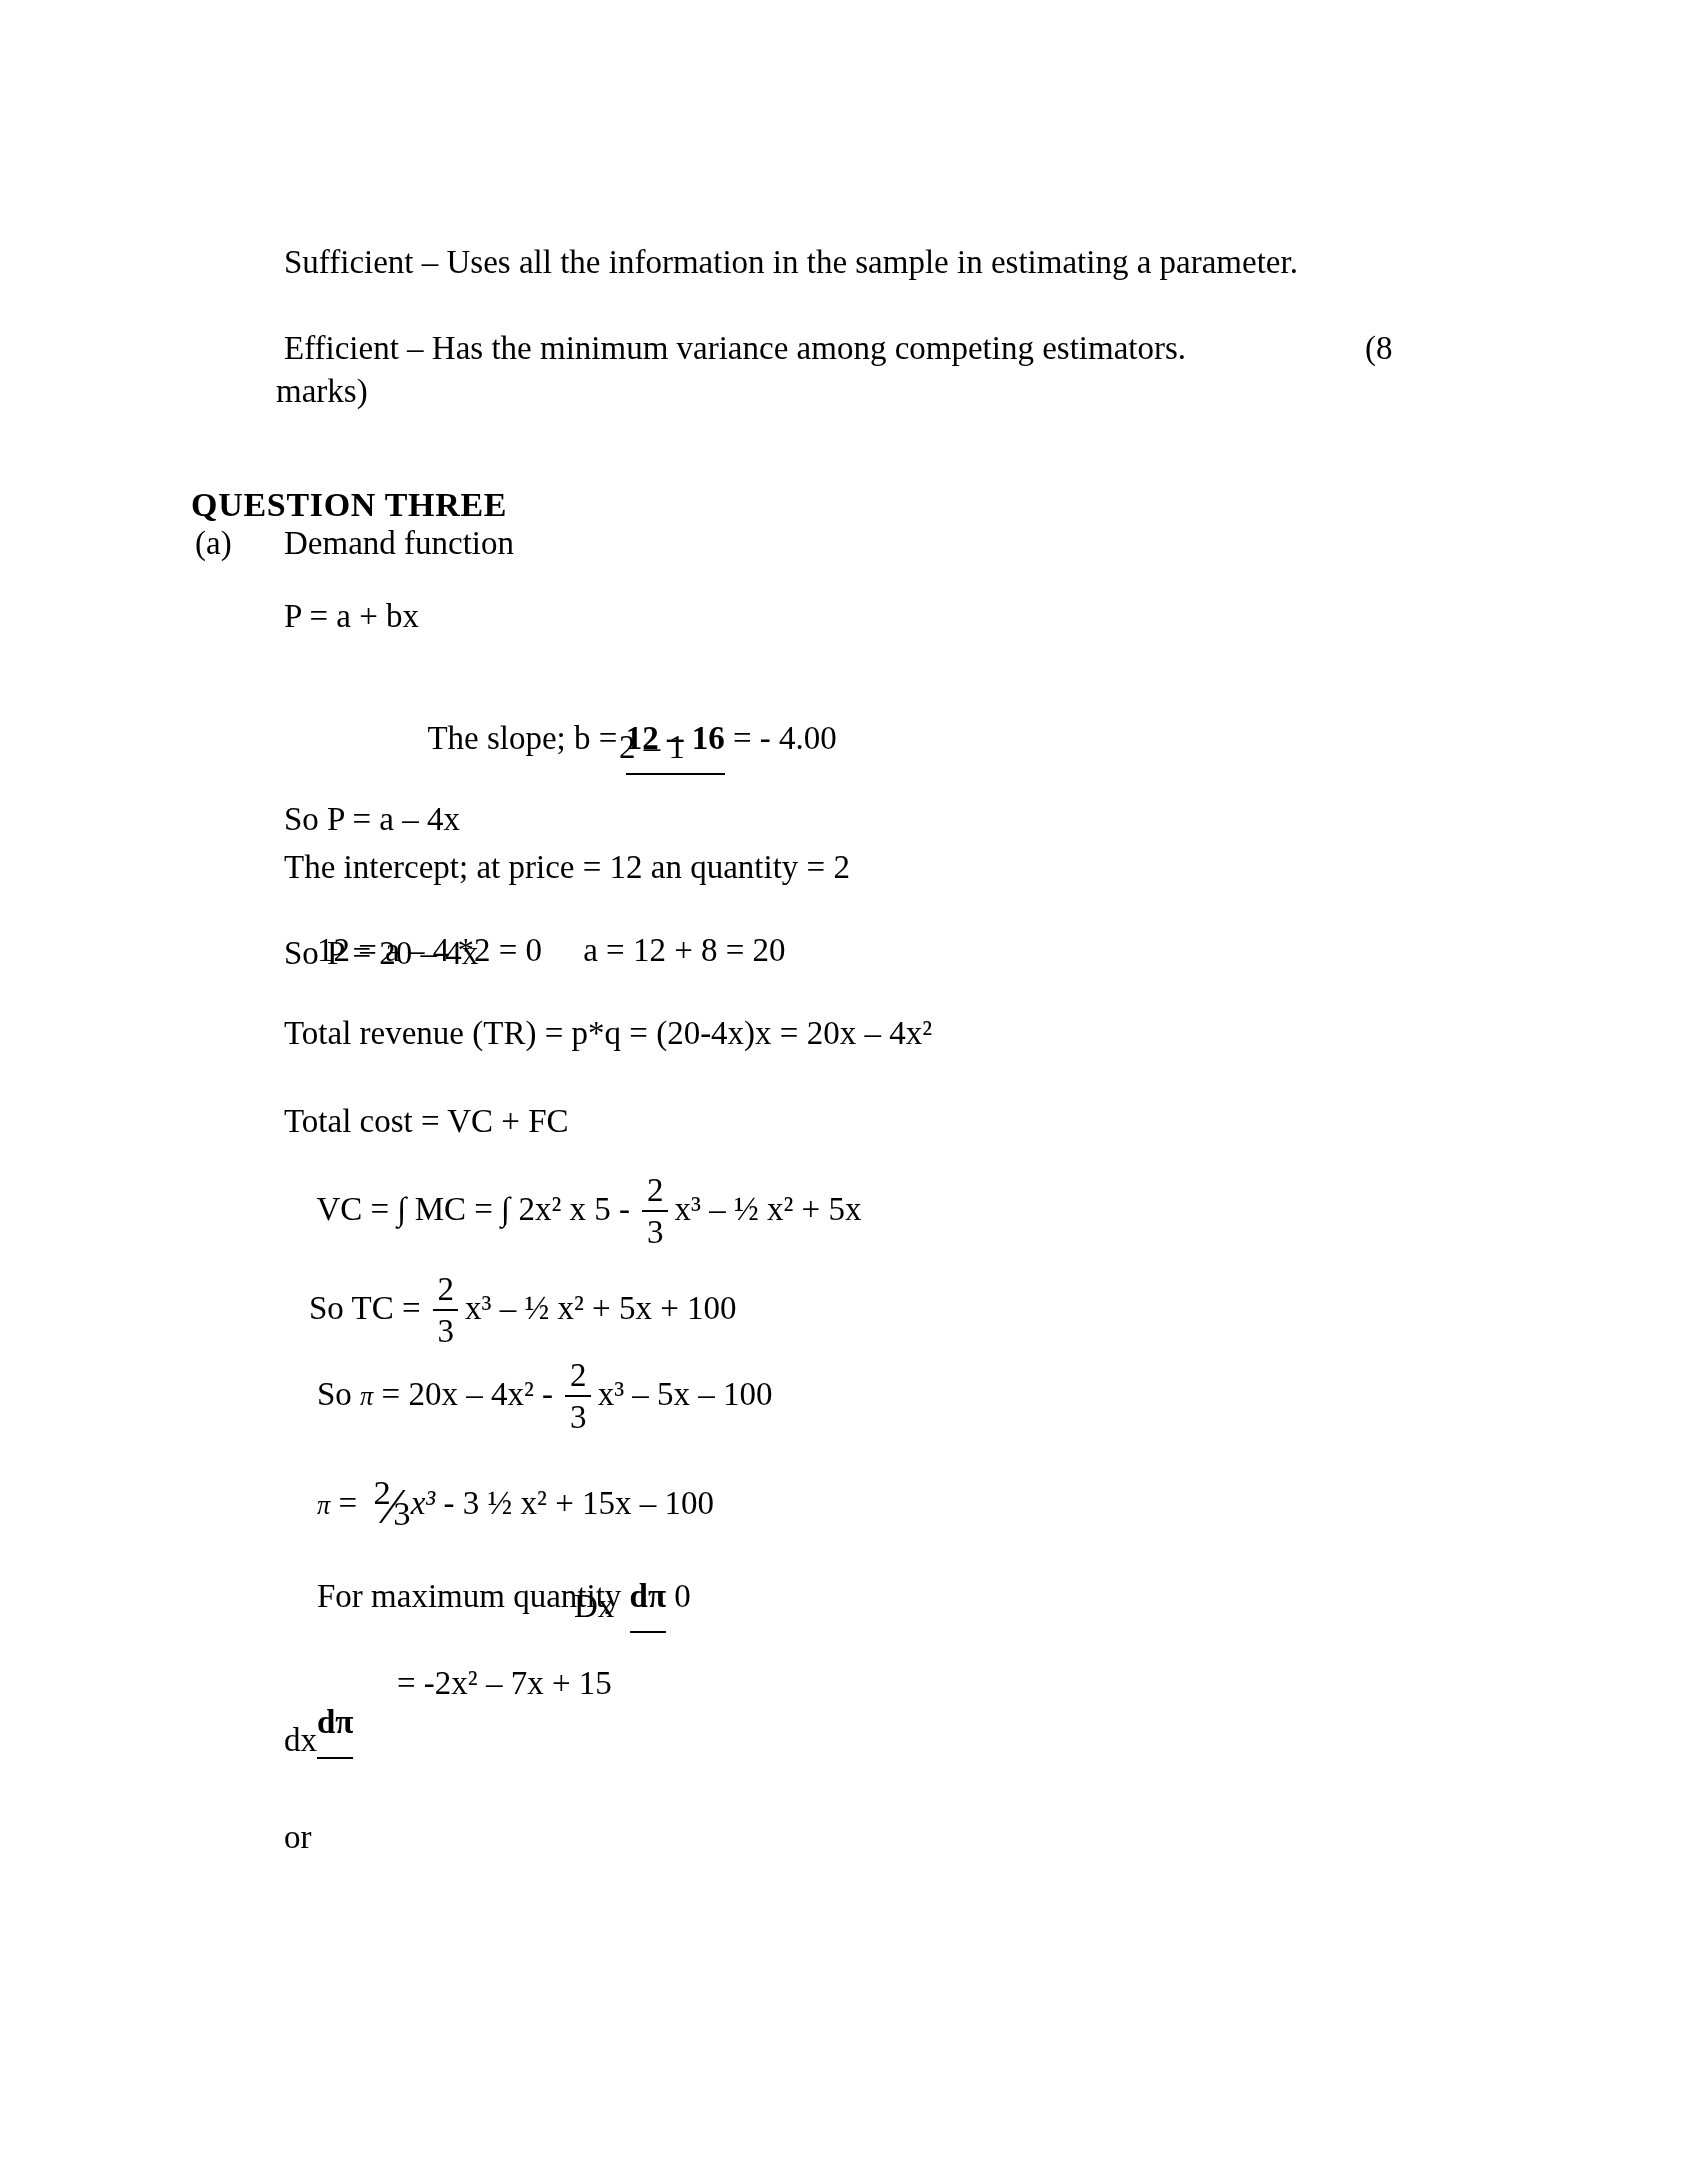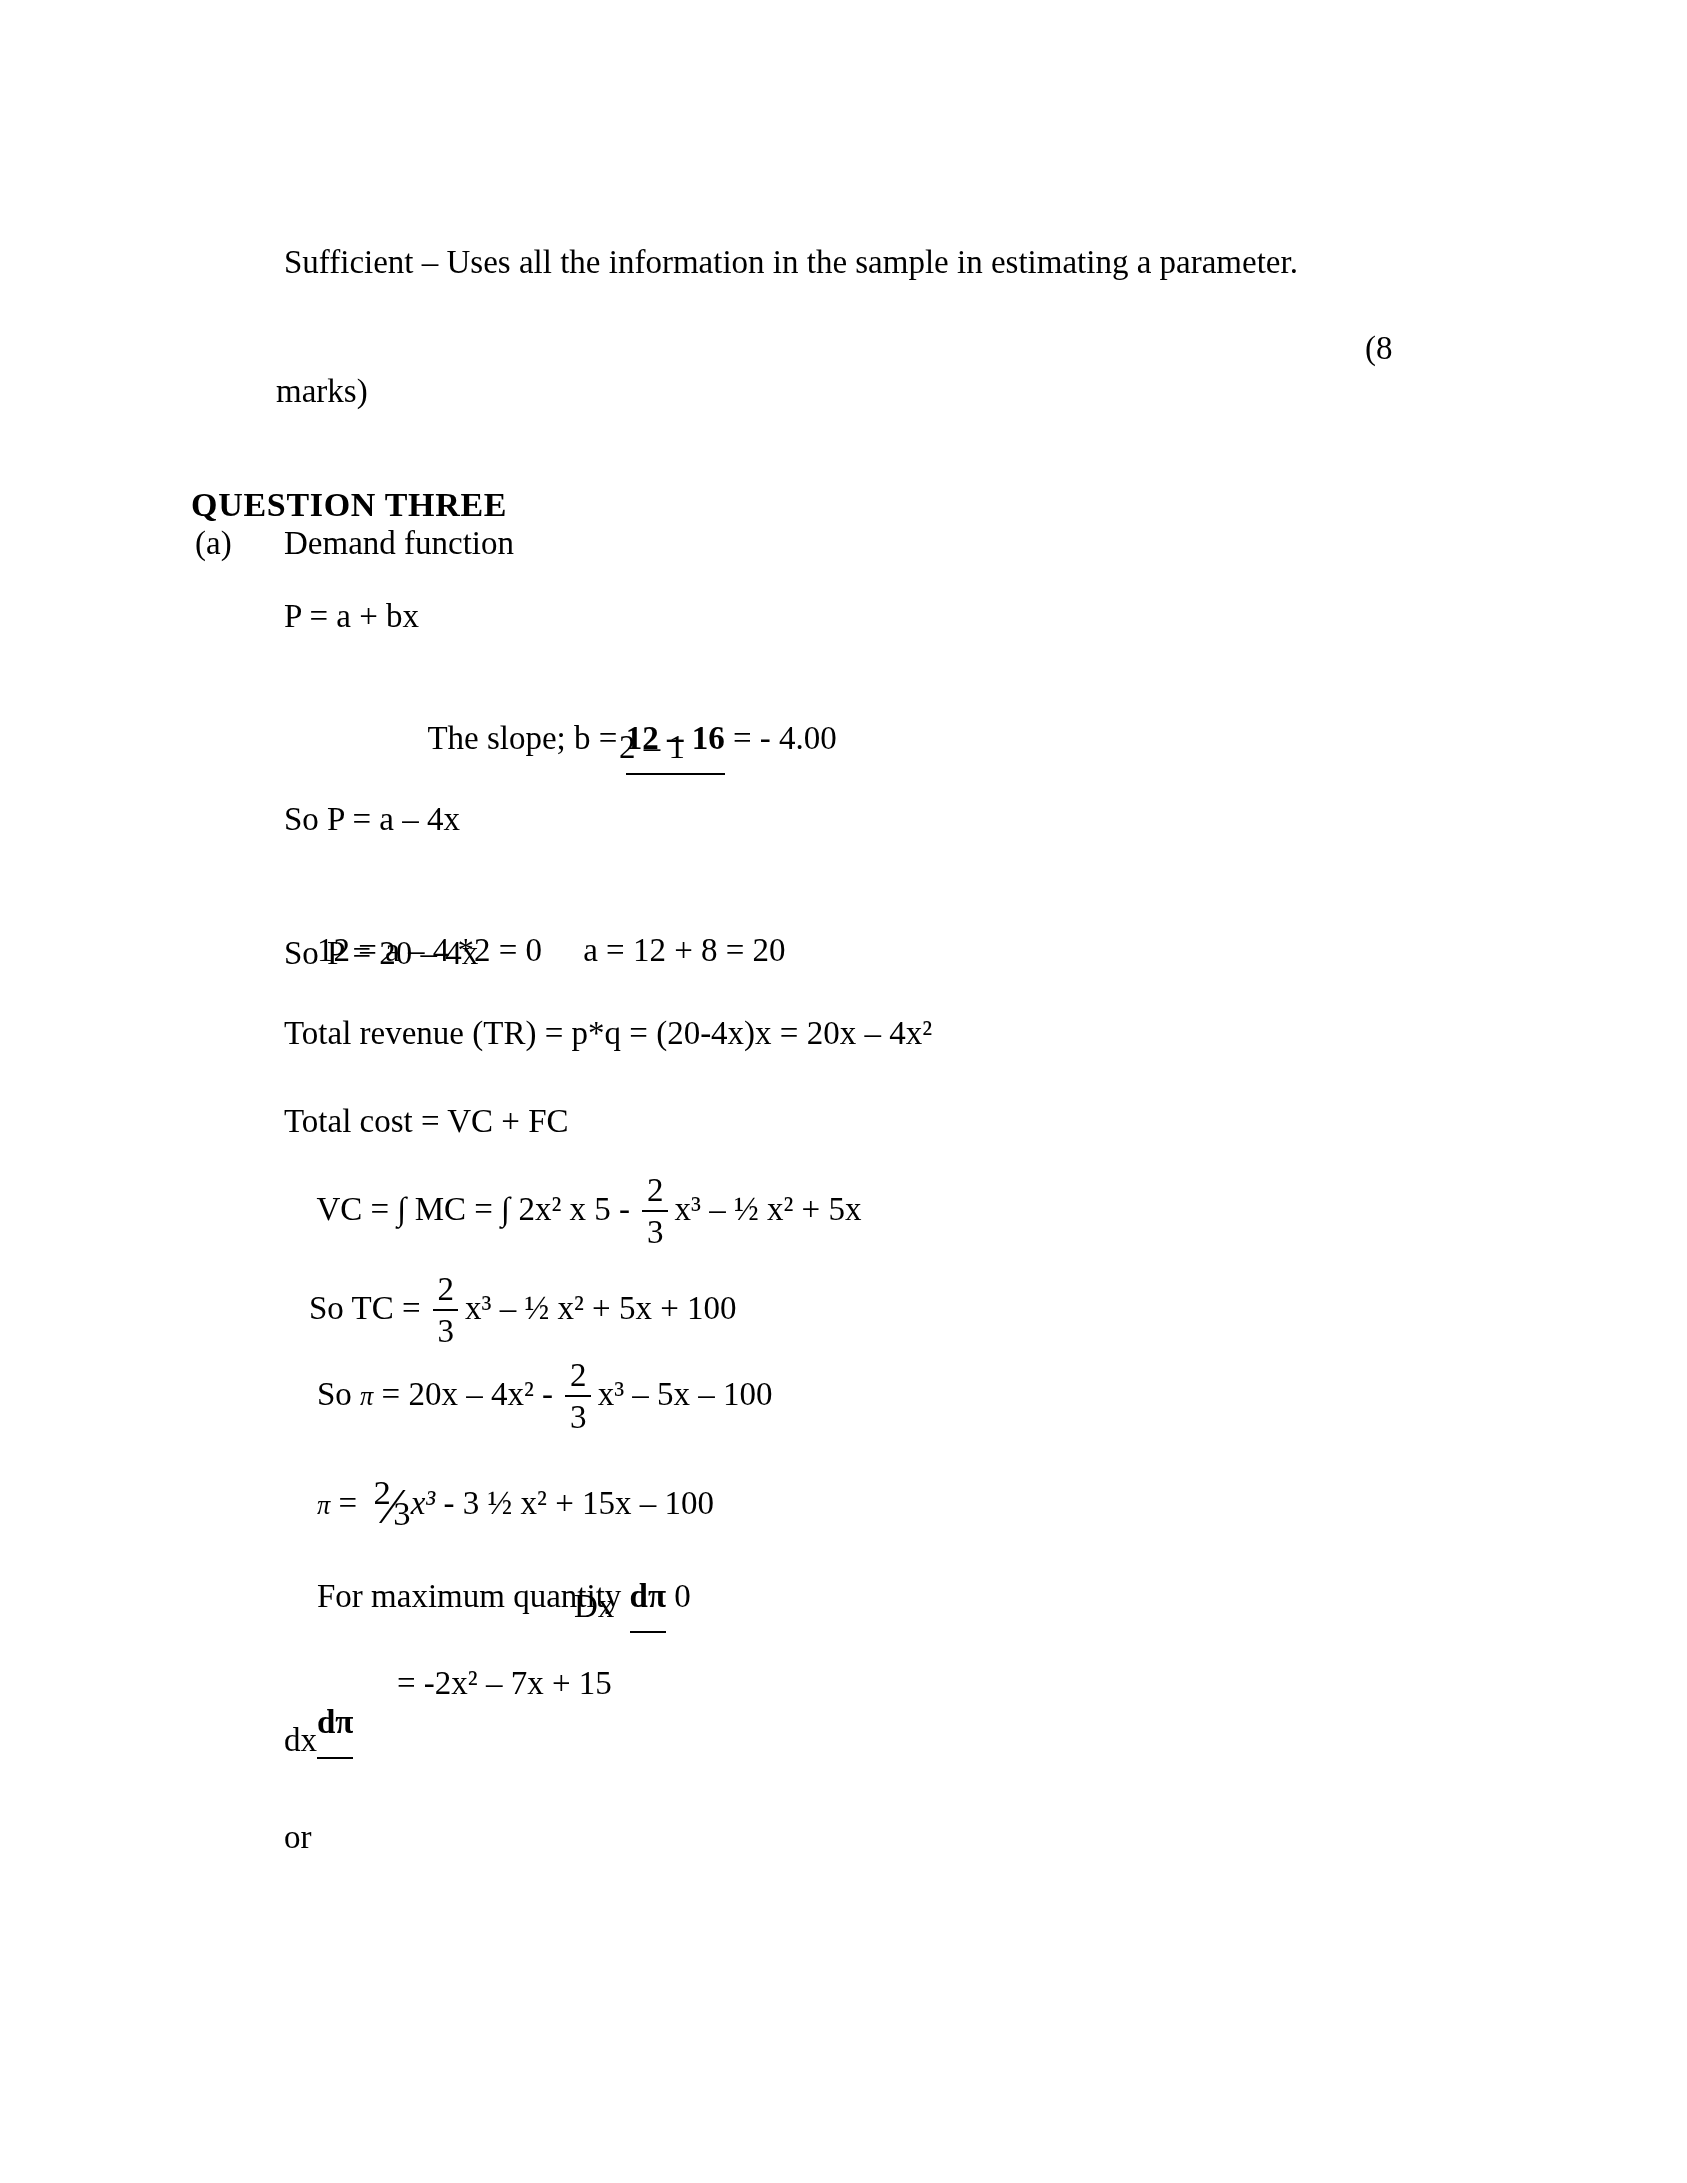--- a/index.html
+++ b/index.html
@@ -67,20 +67,21 @@
   .it { font-style: italic; margin-top: 40px; }
   .gap-right { margin-right: 41px; }
 </style>
 </head>
 <body>
 
 <div class="page">
 
   <div class="line" style="left:284px; top:243px">Sufficient – Uses all the information in the sample in estimating a parameter.</div>
 
+  <div class="line" style="left:284px; top:329px">Efficient – Has the minimum variance among competing estimators.</div>
 
   <div class="line" style="left:1365px; top:329px">(8</div>
 
   <div class="line" style="left:276px; top:372px">marks)</div>
 
   <div class="line heading" style="left:191px; top:453px">QUESTION THREE</div>
 
   <div class="line" style="left:195px; top:524px">(a)</div>
 
   <div class="line" style="left:284px; top:524px">Demand function</div>
@@ -88,20 +89,21 @@
   <div class="line" style="left:284px; top:597px">P = a + bx</div>
 
   <div class="line" style="left:395px; top:680px">
     <span>The slope; b = </span><span class="u">12 – 16</span><span> = - 4.00</span>
   </div>
 
   <div class="line" style="left:619px; top:728px">2 – 1</div>
 
   <div class="line" style="left:284px; top:800px">So P = a – 4x</div>
 
+  <div class="line" style="left:284px; top:848px">The intercept; at price = 12 an quantity = 2</div>
 
   <div class="line" style="left:284px; top:892px">
     <span class="gap-right">12 = a – 4 *2 = 0</span><span>a = 12 + 8 = 20</span>
   </div>
 
   <div class="line" style="left:284px; top:934px">So P = 20 – 4x</div>
 
   <div class="line" style="left:284px; top:1014px">Total revenue (TR) = p*q = (20-4x)x = 20x – 4x²</div>
 
   <div class="line" style="left:284px; top:1102px">Total cost = VC + FC</div>

